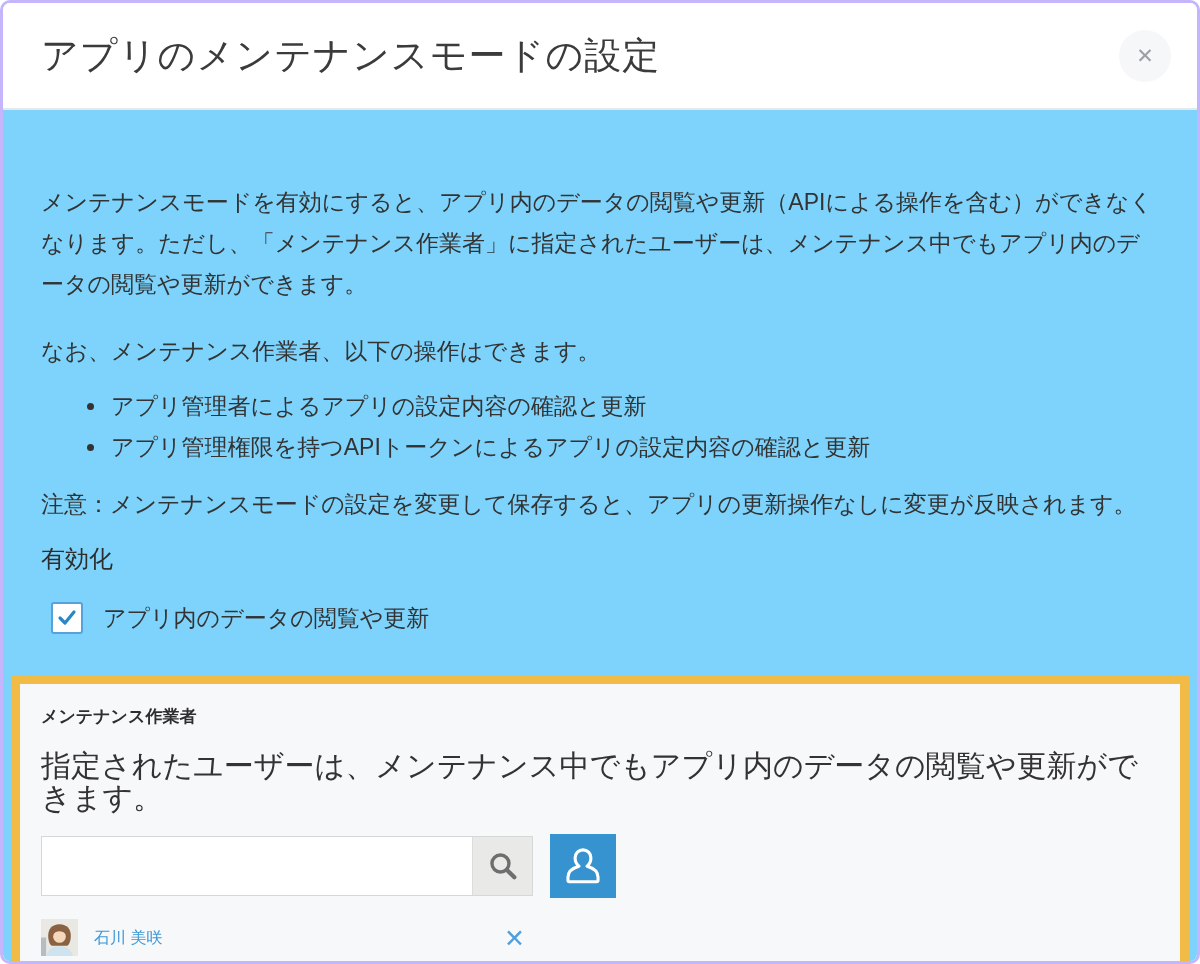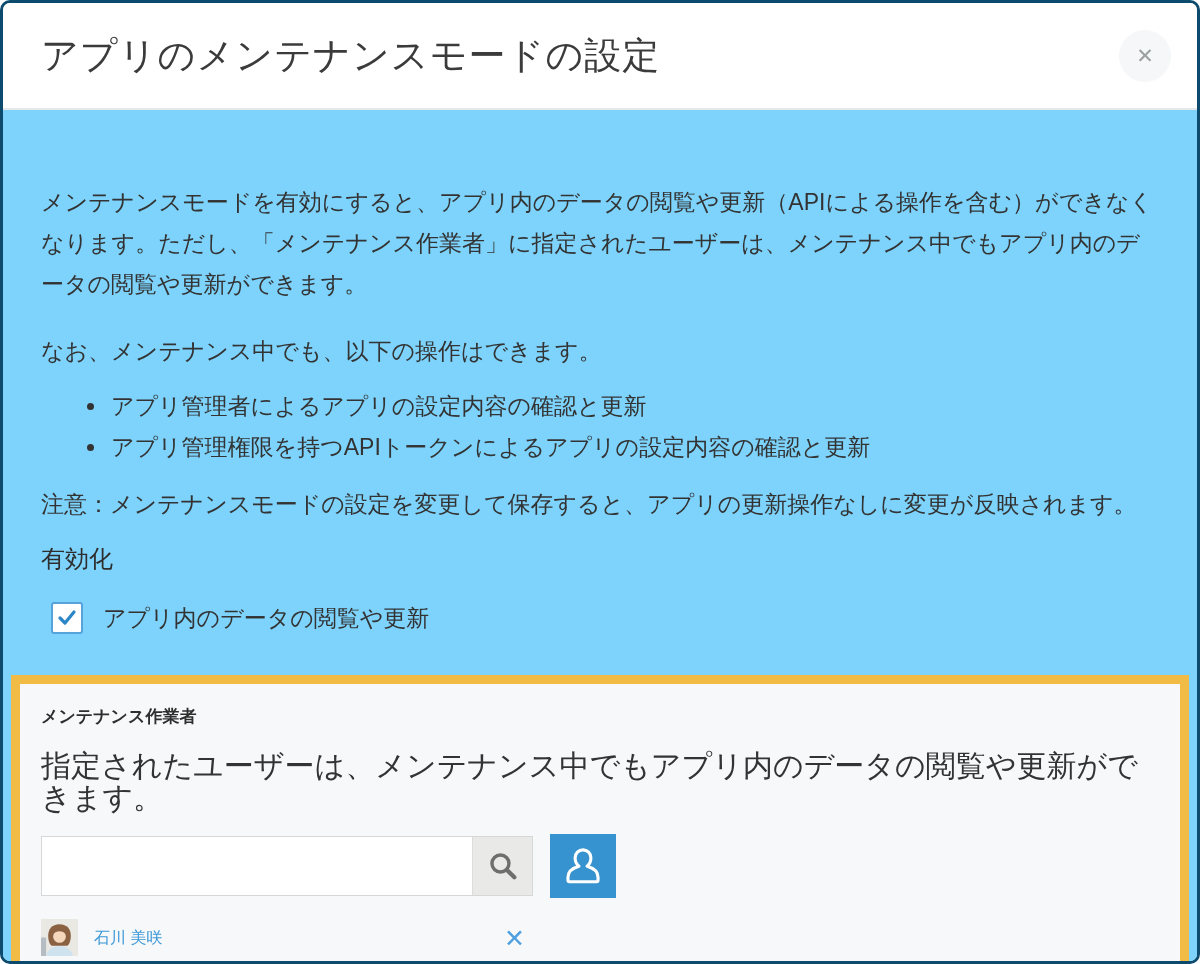--- a/index.html
+++ b/index.html
@@ -3,21 +3,21 @@
 <meta charset="utf-8">
 <style>
   * { box-sizing: border-box; margin: 0; padding: 0; }
   html, body { width: 1200px; height: 964px; }
   body {
     font-family: "Liberation Sans", "DejaVu Sans", sans-serif;
     background: #ffffff;
   }
   .dialog {
     width: 1200px; height: 964px;
-    border: 3px solid #0c4a6e;
+    border: 3px solid #c4b5fd;
     border-radius: 10px;
     background: #ffffff;
     overflow: hidden;
   }
   
   .dialog-header {
     height: 107px;
     background: #ffffff;
     border-bottom: 2px solid #e4e8ea;
     display: flex;
@@ -196,21 +196,21 @@
     <h1 class="dialog-title">アプリのメンテナンスモードの設定</h1>
     <button class="close-btn">
       <span>✕</span>
     </button>
   </div>
 
   <div class="dialog-body">
 
     <p class="para">メンテナンスモードを有効にすると、アプリ内のデータの閲覧や更新（APIによる操作を含む）ができなくなります。ただし、「メンテナンス作業者」に指定されたユーザーは、メンテナンス中でもアプリ内のデータの閲覧や更新ができます。</p>
 
-    <p class="para-lead">なお、メンテナンス中でも、以下の操作はできます。</p>
+    <p class="para-lead">なお、メンテナンス作業者、以下の操作はできます。</p>
 
     <ul class="ops-list">
       <li>アプリ管理者によるアプリの設定内容の確認と更新</li>
       <li>アプリ管理権限を持つAPIトークンによるアプリの設定内容の確認と更新</li>
     </ul>
 
     <p class="caution">注意：メンテナンスモードの設定を変更して保存すると、アプリの更新操作なしに変更が反映されます。</p>
 
     <h2 class="section-heading">有効化</h2>
 

